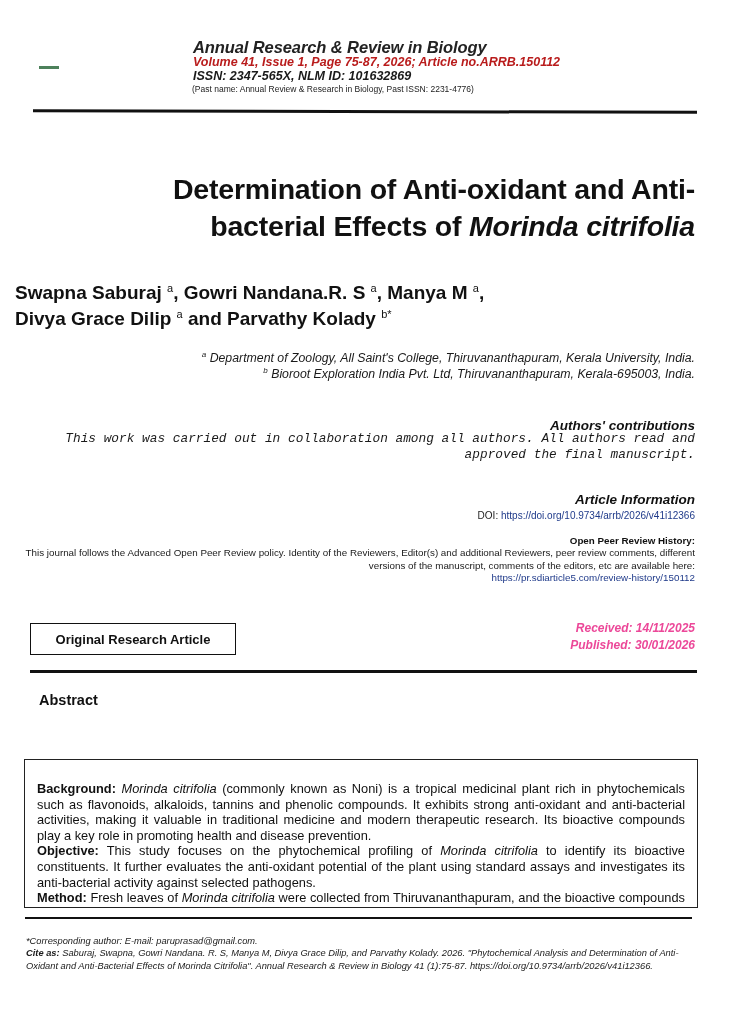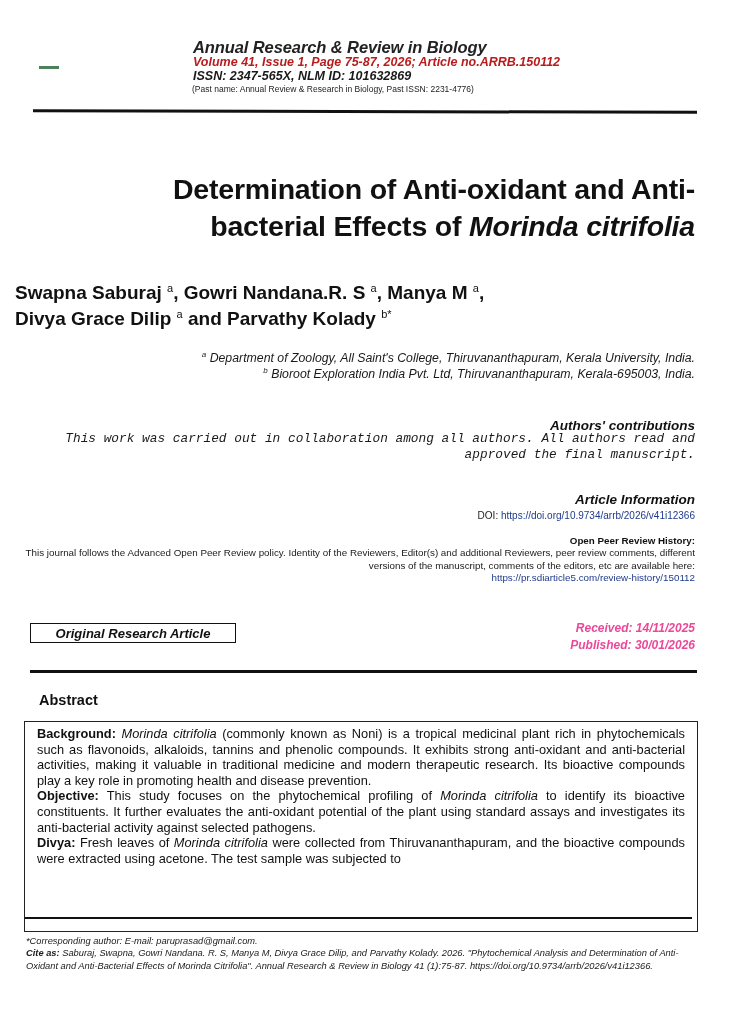--- a/index.html
+++ b/index.html
@@ -35,26 +35,26 @@
   .contrib-text { right: 43px; top: 431px; width: 680px; text-align: right; font-size: 12.8px; font-style: italic; line-height: 16px; color: #1a1a1a; font-family: Liberation Mono, monospace; }
   .artinfo-head { top: 492px; }
   .doi-line { right: 43px; top: 510px; font-size: 10px; color: #222; }
   .doi-line a { color: #1f3a8a; text-decoration: none; }
 
   .opr-head { right: 43px; top: 535px; font-size: 9.8px; font-weight: bold; color: #111; }
   .opr-text { right: 43px; top: 547px; width: 700px; text-align: right; font-size: 9.8px; line-height: 12.5px; color: #1a1a1a; }
   .opr-text a { color: #1f3a8a; text-decoration: none; }
 
   
-  .article-type { left: 30px; top: 623px; width: 206px; height: 20px; border: 1.3px solid #111; font-size: 13px; font-weight: bold; font-style: italic; display: flex; align-items: center; justify-content: center; color: #111; }
+  .article-type { left: 30px; top: 623px; width: 206px; height: 32px; border: 1.3px solid #111; font-size: 13px; font-weight: bold; display: flex; align-items: center; justify-content: center; color: #111; }
   .dates { right: 43px; top: 620px; text-align: right; font-size: 12px; font-weight: bold; font-style: italic; line-height: 17px; color: #ec4899; }
 
   
   .abstract-head { left: 30px; top: 692px; font-size: 14.5px; font-weight: bold; color: #111; margin-left: 9px; }
-  .abstract-box { left: 24px; top: 721px; width: 674px; height: 211px; border: 1.2px solid #222; border-top-width: 1.5px; padding: 4px 12px 0 12px; overflow: hidden; }
+  .abstract-box { left: 24px; top: 759px; width: 674px; height: 149px; border: 1.2px solid #222; border-top-width: 1.5px; padding: 21px 12px 0 12px; overflow: hidden; }
   .abstract-box p { font-size: 12.8px; line-height: 15.6px; text-align: justify; color: #111; }
   .abstract-box b { font-weight: bold; }
   .abstract-box i { font-style: italic; }
 
   
   .foot { left: 26px; width: 680px; font-size: 9.3px; font-style: italic; line-height: 12.6px; color: #1a1a1a; }
   .foot-corr { top: 935px; }
   .foot-cite { top: 947px; }
   .foot-cite b { font-style: italic; font-weight: bold; }
 </style>
@@ -109,21 +109,21 @@
 
 <div class="abs abstract-head">Abstract</div>
 <div class="abs abstract-box">
   <p>
     <b>Background:</b> <i>Morinda citrifolia</i><span> (commonly known as Noni) is a tropical medicinal plant rich in phytochemicals such as flavonoids, alkaloids, tannins and phenolic compounds. It exhibits strong anti-oxidant and anti-bacterial activities, making it valuable in traditional medicine and modern therapeutic research. Its bioactive compounds play a key role in promoting health and disease prevention.</span>
   </p>
   <p>
     <b>Objective:</b><span> This study focuses on the phytochemical profiling of </span><i>Morinda citrifolia</i><span> to identify its bioactive constituents. It further evaluates the anti-oxidant potential of the plant using standard assays and investigates its anti-bacterial activity against selected pathogens.</span>
   </p>
   <p>
-    <b>Divya:</b><span> Fresh leaves of </span><i>Morinda citrifolia</i><span> were collected from Thiruvananthapuram, and the bioactive compounds were extracted using acetone. The test sample was subjected to</span>
+    <b>Method:</b><span> Fresh leaves of </span><i>Morinda citrifolia</i><span> were collected from Thiruvananthapuram, and the bioactive compounds were extracted using acetone. The test sample was subjected to</span>
   </p>
 </div>
 
 <div class="rule rule-foot"></div>
 
 <div class="abs foot foot-corr">*Corresponding author: E-mail: paruprasad@gmail.com.</div>
 <div class="abs foot foot-cite">
   <b>Cite as:</b><span>  Saburaj, Swapna, Gowri Nandana. R. S, Manya M, Divya Grace Dilip, and Parvathy Kolady. 2026. "Phytochemical Analysis and Determination of Anti-Oxidant and Anti-Bacterial Effects of Morinda Citrifolia". Annual Research &amp; Review in Biology 41 (1):75-87. https://doi.org/10.9734/arrb/2026/v41i12366.</span>
 </div>
 

